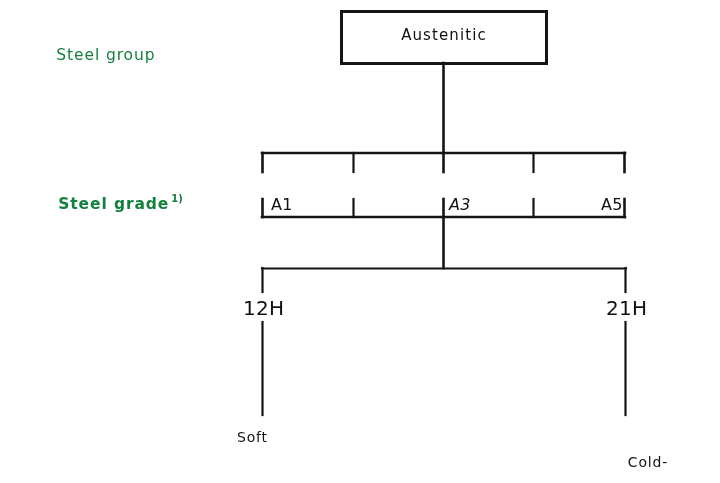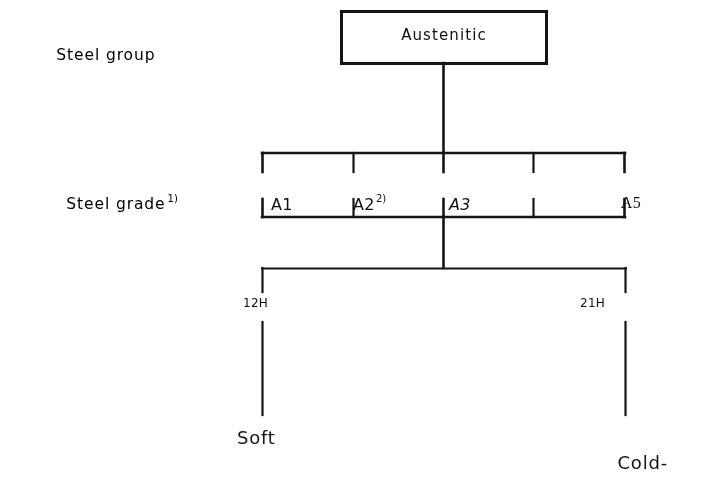--- a/index.html
+++ b/index.html
@@ -27,21 +27,21 @@
   .lbl {
     position: absolute;
     white-space: pre;
     letter-spacing: 0.5px;
     font-weight: 400;
   }
   
   .row-label {
     font-size: 15.5px;
     letter-spacing: 0.9px;
-    color: #000000;
+    color: #15803d;
   }
   .row-label .sup {
     font-size: 10px;
     vertical-align: super;
     letter-spacing: 0;
     position: relative;
     top: -1px;
     left: 2px;
   }
   
@@ -59,27 +59,27 @@
   .grade .sup {
     font-size: 10px;
     vertical-align: super;
     position: relative;
     top: -2px;
     left: 1px;
     letter-spacing: 0;
   }
   
   .pclass {
-    font-size: 12px;
+    font-size: 20px;
     letter-spacing: 0.3px;
     color: #101010;
   }
   
   .terminal {
-    font-size: 18px;
+    font-size: 14px;
     letter-spacing: 0.8px;
     line-height: 25px;
     color: #141414;
   }
   .terminal.right {
     text-align: right;
   }
 </style>
 </head>
 <body>
@@ -118,47 +118,44 @@
       <line x1="262.5" y1="322" x2="262.5" y2="415" stroke-width="2.2"></line>
       <line x1="625.5" y1="268" x2="625.5" y2="292" stroke-width="2.2"></line>
       <line x1="625.5" y1="322" x2="625.5" y2="415" stroke-width="2.2"></line>
     </g>
   </svg>
 
   <div class="lbl row-label" style="left:33px; top:28px;">
     <span>Steel group</span>
   </div>
 
-  <div class="lbl row-label" style="left:43px; top:176px;">
+  <div class="lbl row-label" style="left:33px; top:176px;font-weight:bold;">
     <span>Steel grade</span><span class="sup">1)</span>
   </div>
 
 
   <div class="lbl box-title" style="left:341px; top:26px; width:206px; text-align:center;">Austenitic</div>
 
   <div class="lbl grade" style="left:249px; top:176px; width:32px; text-align:right;">
     <span>A1</span>
   </div>
 
-  <div class="lbl grade" style="left:331px; top:176px;">
-    <span>A2</span><span class="sup">2)</span>
-  </div>
 
   <div class="lbl grade" style="left:427px; top:176px;font-style:italic;">
     <span>A3</span>
   </div>
 
 
-  <div class="lbl grade" style="left:604px; top:176px;font-family:Liberation Serif, serif;">
+  <div class="lbl grade" style="left:579px; top:176px;">
     <span>A5</span>
   </div>
 
   <div class="lbl pclass" style="left:243px; top:296px;">12H</div>
 
-  <div class="lbl pclass" style="left:580px; top:296px;">21H</div>
+  <div class="lbl pclass" style="left:606px; top:296px;">21H</div>
 
   <div class="lbl terminal" style="left:237px; top:425px;">Soft</div>
 
   <div class="lbl terminal right" style="left:520px; top:425px; width:148px;">
     <span>Cold-</span><br>
     
   </div>
 
 </div>
 

